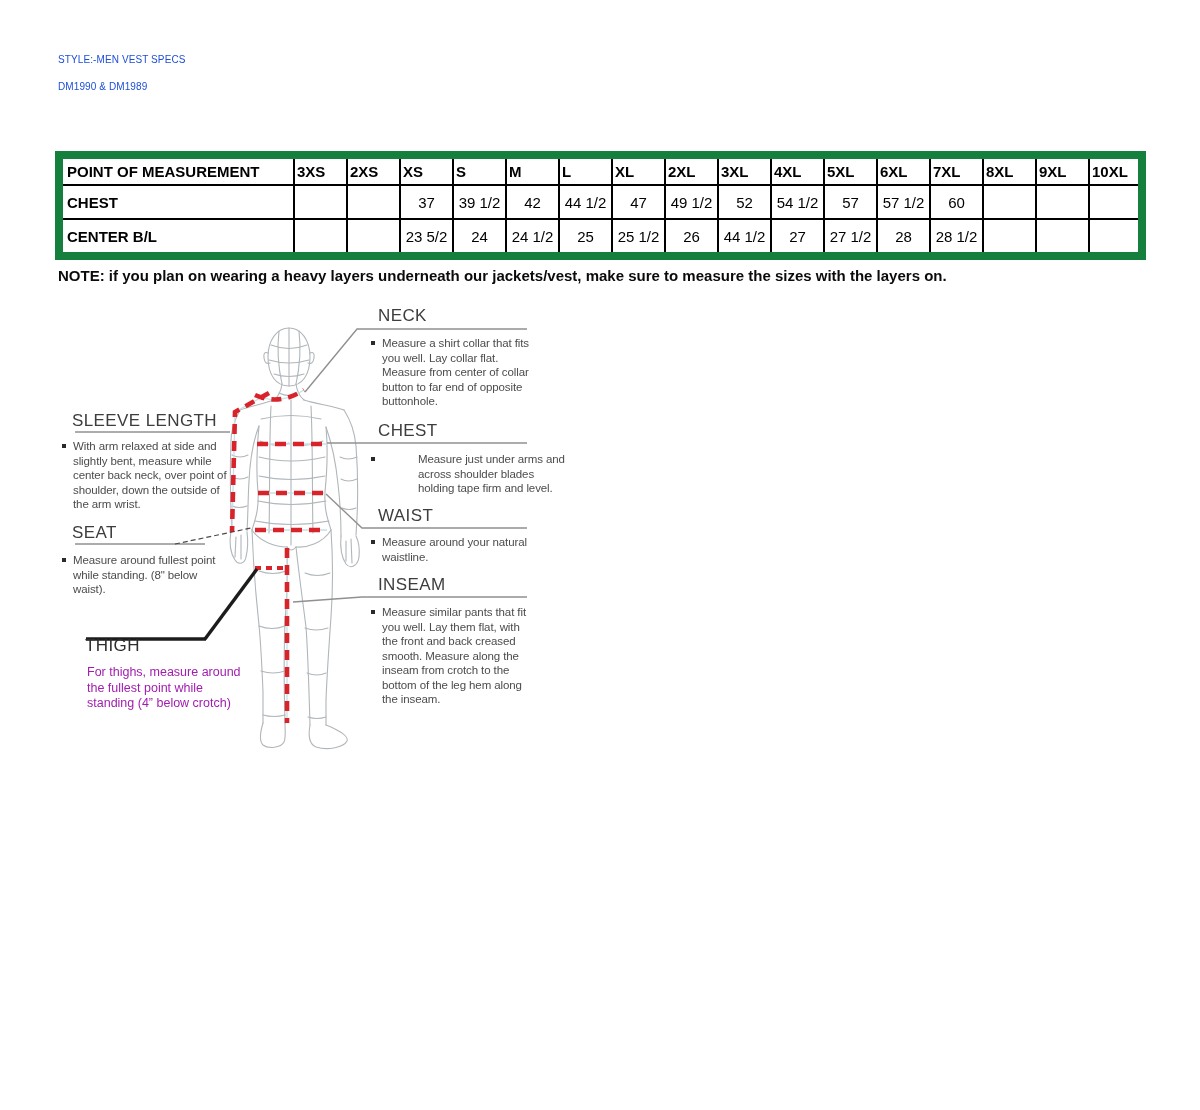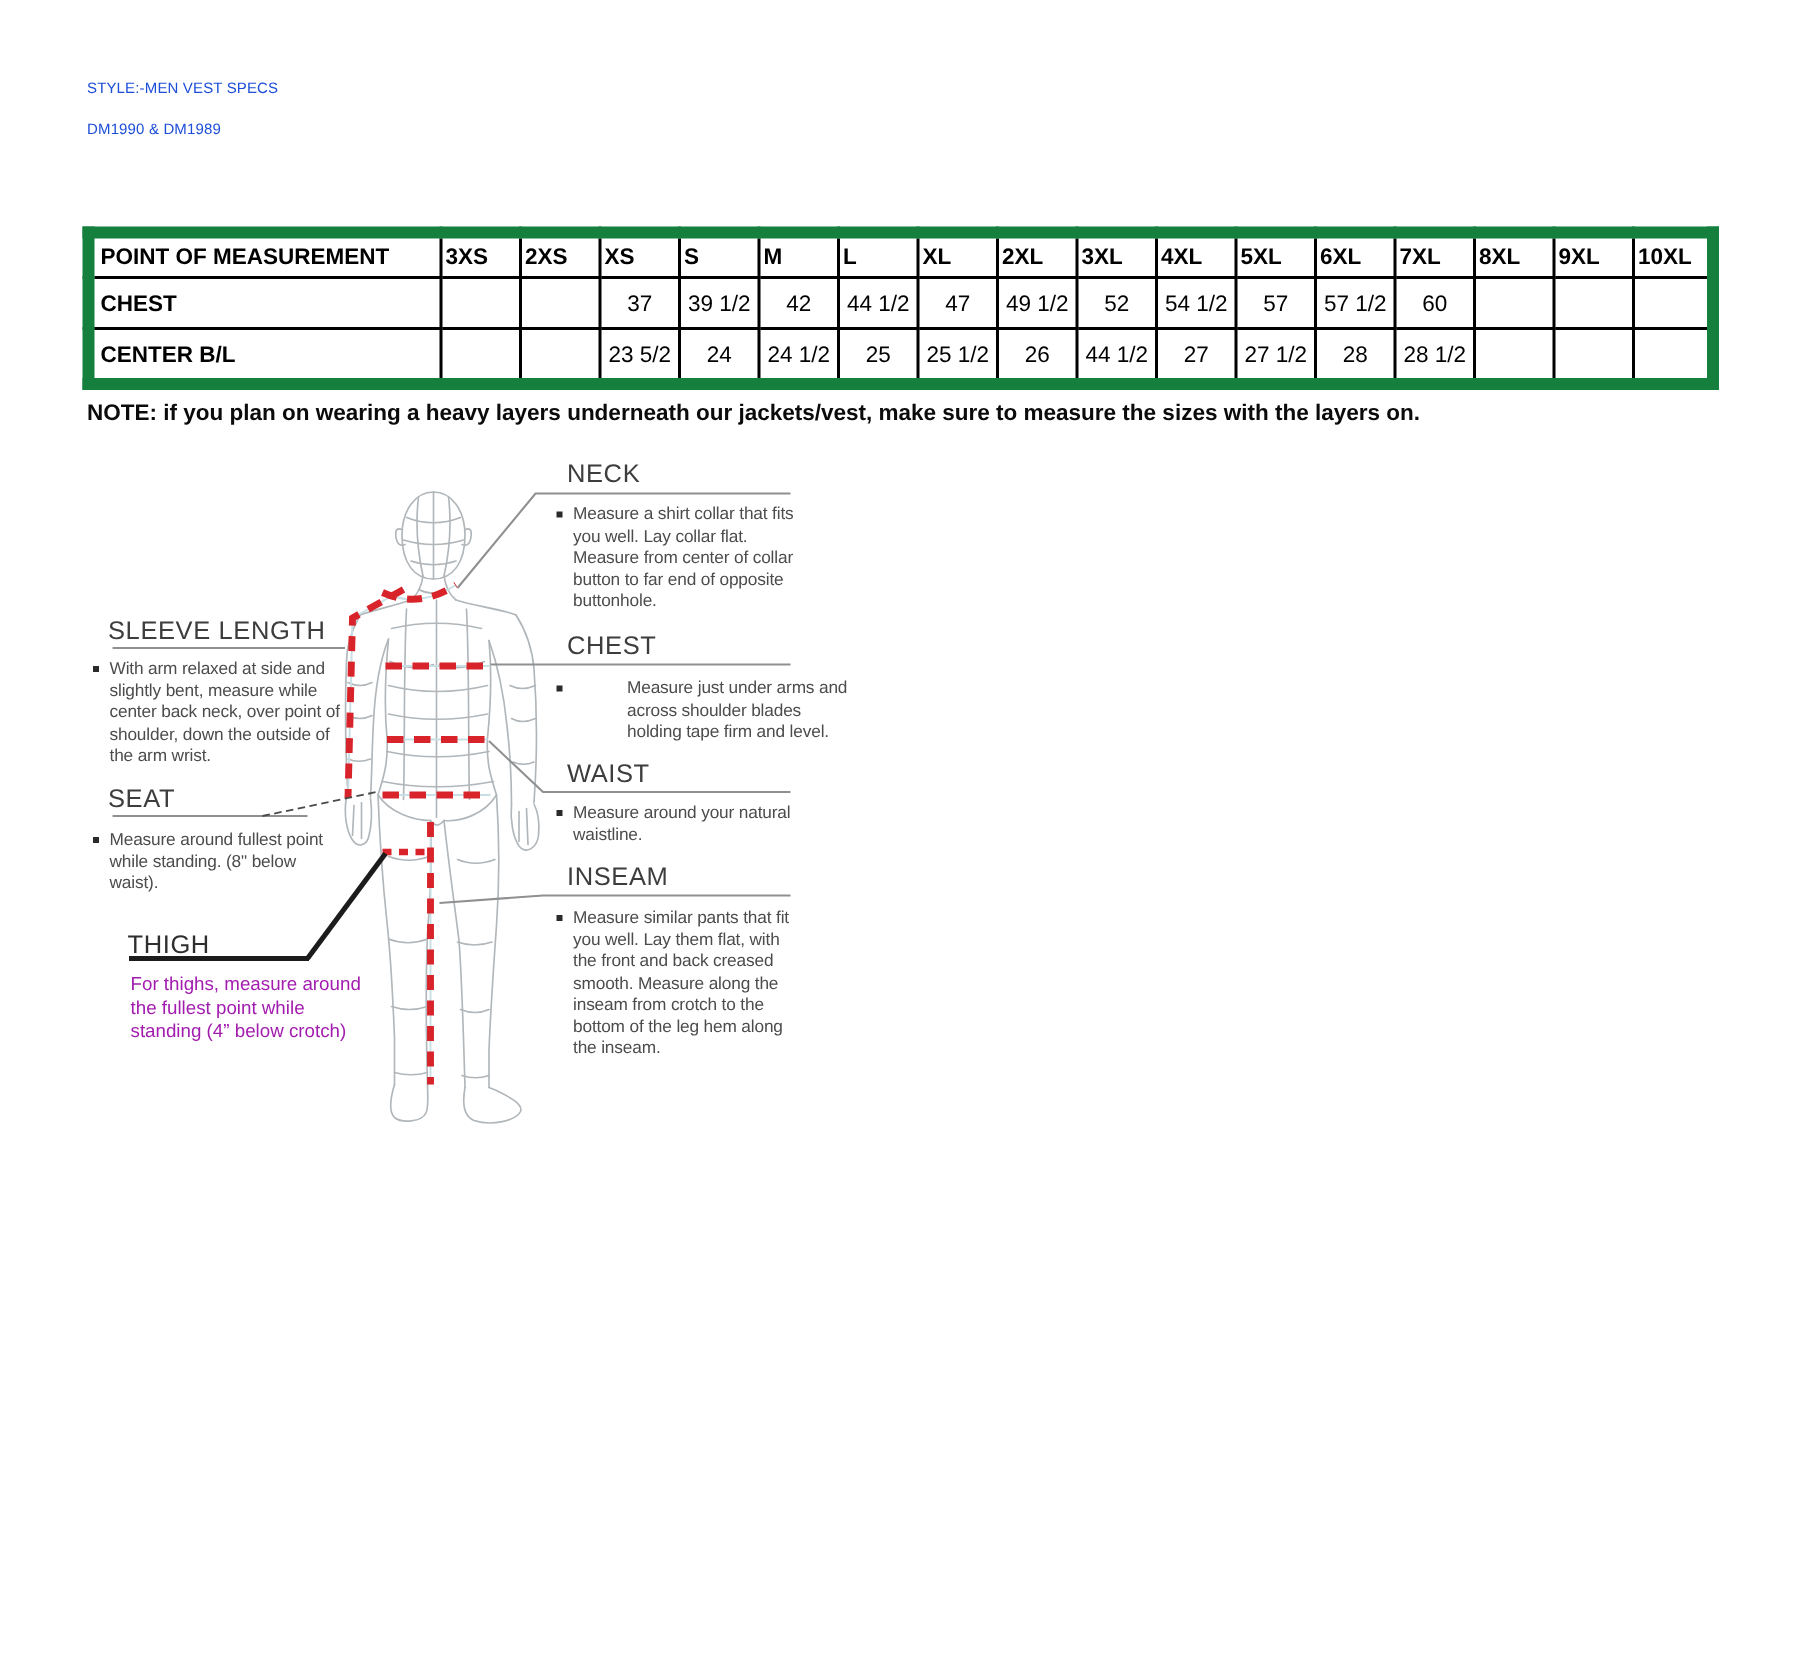--- a/index.html
+++ b/index.html
@@ -43,21 +43,21 @@
   .sec-inseam {left:323px;top:280px;}
   .sec-inseam .dsc{left:4px;top:30px;width:148px;}
   .sec-inseam .blt{left:-7px;top:35px;}
   
   .sec-sleeve {left:17px;top:116px;}
   .sec-sleeve .dsc{left:1px;top:28px;width:158px;}
   .sec-sleeve .blt{left:-10px;top:33px;}
   .sec-seat   {left:17px;top:228px;}
   .sec-seat   .dsc{left:1px;top:30px;width:150px;}
   .sec-seat   .blt{left:-10px;top:35px;}
-  .sec-thigh  {left:30px;top:325px;}
+  .sec-thigh  {left:30px;top:341px;}
   .sec-thigh  .ttl{color:#2e2e2e;}
   .sec-thigh  .dsc{left:2px;top:29px;width:165px;font-size:12.5px;line-height:15.5px;color:#a21caf;letter-spacing:0;}
 </style>
 </head>
 <body>
 
 <div class="doc-title" id="title-line1">STYLE:-MEN VEST SPECS</div>
 <div class="doc-title" id="title-line2">DM1990 &amp; DM1989</div>
 
 <table id="spec-table">

